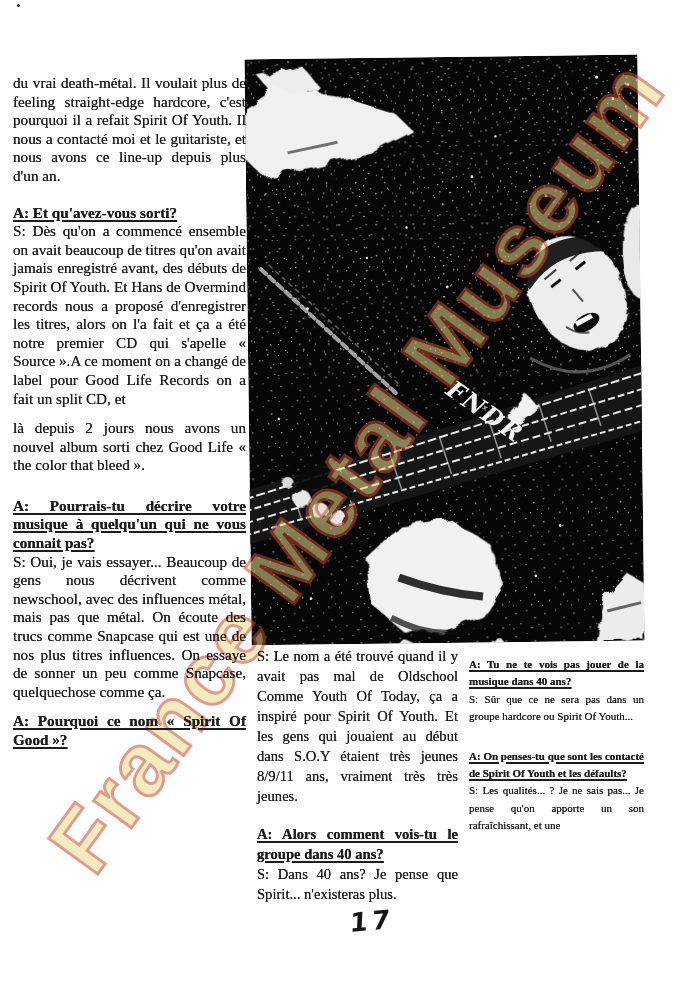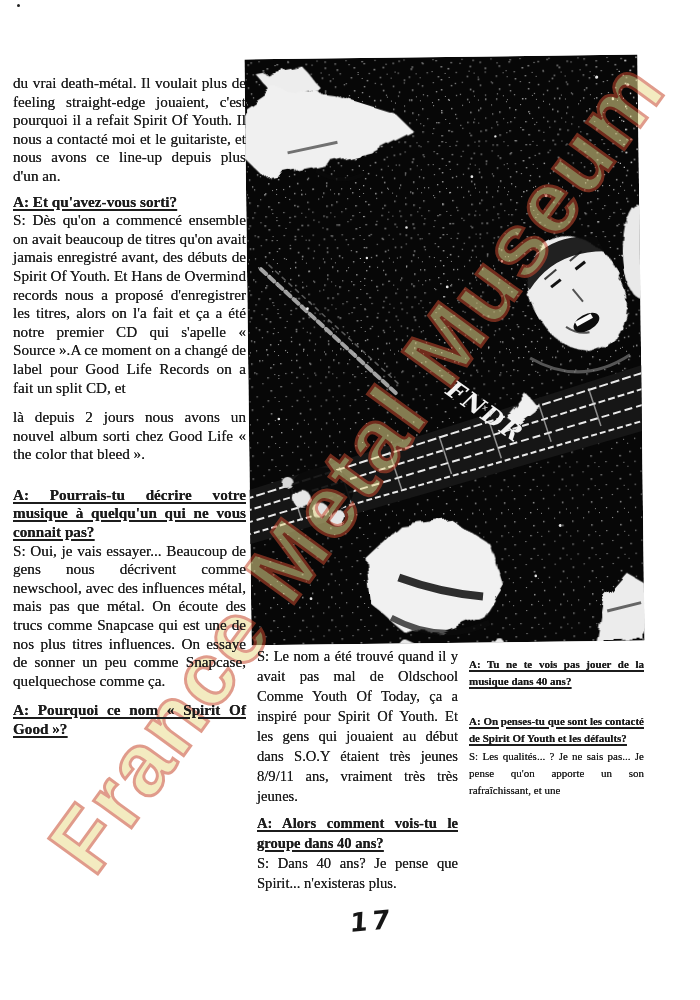--- a/index.html
+++ b/index.html
@@ -12,21 +12,21 @@
   .col .p, .col .h{ text-shadow:0 0 .4px rgba(10,10,10,.85); }
   .col .h{
     font-weight:bold;
     text-decoration:underline;
     text-decoration-thickness:1.6px;
     text-underline-offset:2px;
   }
   .col-left{left:13px;top:74px;width:233px;font-size:15.2px;line-height:18.6px;}
   .col-mid{left:257px;top:646px;width:201px;font-size:14.6px;line-height:20px;}
   .col-right{left:469px;top:656px;width:175px;font-size:11px;line-height:17.4px;}
-  .mt-s{margin-top:7px;font-family:Liberation Serif, serif;}
+  .mt-s{margin-top:18px;font-family:Liberation Serif, serif;}
   .mt-m{margin-top:22px;}
   .mt-l{margin-top:11px;}
   .photo-wrap{
     position:absolute;left:248px;top:57px;width:393px;height:586px;
     transform:rotate(-0.7deg);z-index:1;
   }
   .photo-wrap svg{display:block;width:100%;height:100%;}
   .watermark{
     position:absolute;left:70px;top:810px;z-index:2;
     transform-origin:0 50%;
@@ -177,34 +177,35 @@
       <circle cx="285" cy="520" r="1.3"></circle>
         <circle cx="60" cy="540" r="1.4"></circle>
         <circle cx="30" cy="360" r="1.3"></circle>
     </g>
   </svg>
 </div>
 
 <div class="watermark">France Metal Museum</div>
 
 <div class="col col-left">
-  <div class="p">du vrai death-métal. Il voulait plus de feeling straight-edge jouaient, c'est pourquoi il a refait Spirit Of Youth. Il nous a contacté moi et le guitariste, et nous avons ce line-up depuis plus d'un an.</div>
+  <div class="p">du vrai death-métal. Il voulait plus de feeling straight-edge hardcore, c'est pourquoi il a refait Spirit Of Youth. Il nous a contacté moi et le guitariste, et nous avons ce line-up depuis plus d'un an.</div>
   <div class="h mt-s">A: Et qu'avez-vous sorti?</div>
   <div class="p">S: Dès qu'on a commencé ensemble on avait beaucoup de titres qu'on avait jamais enregistré avant, des débuts de Spirit Of Youth. Et Hans de Overmind records nous a proposé d'enregistrer les titres, alors on l'a fait et ça a été notre premier CD qui s'apelle « Source ».A ce moment on a changé de label pour Good Life Records on a fait un split CD, et</div>
   <div class="p mt-l">là depuis 2 jours nous avons un nouvel album sorti chez Good Life « the color that bleed ».</div>
   <div class="h mt-m">A: Pourrais-tu décrire votre musique à quelqu'un qui ne vous connait pas?</div>
   <div class="p">S: Oui, je vais essayer... Beaucoup de gens nous décrivent comme newschool, avec des influences métal, mais pas que métal. On écoute des trucs comme Snapcase qui est une de nos plus titres influences. On essaye de sonner un peu comme Snapcase, quelquechose comme ça.</div>
   <div class="h mt-l">A: Pourquoi ce nom « Spirit Of Good »?</div>
 </div>
 
 <div class="col col-mid">
   <div class="p">S: Le nom a été trouvé quand il y avait pas mal de Oldschool Comme Youth Of Today, ça a inspiré pour Spirit Of Youth. Et les gens qui jouaient au début dans S.O.Y étaient très jeunes 8/9/11 ans, vraiment très très jeunes.</div>
   <div class="h mt-s">A: Alors comment vois-tu le groupe dans 40 ans?</div>
   <div class="p">S: Dans 40 ans? Je pense que Spirit... n'existeras plus.</div>
 </div>
 
 <div class="col col-right">
   <div class="h">A: Tu ne te vois pas jouer de la musique dans 40 ans?</div>
+  <div class="p">S: Sûr que ce ne sera pas dans un groupe hardcore ou Spirit Of Youth...</div>
   <div class="h mt-m">A: On penses-tu que sont les contacté de Spirit Of Youth et les défaults?</div>
   <div class="p">S: Les qualités... ? Je ne sais pas... Je pense qu'on apporte un son rafraîchissant, et une</div>
 </div>
 
 <div class="page-number">17</div>
 
 </body></html>

